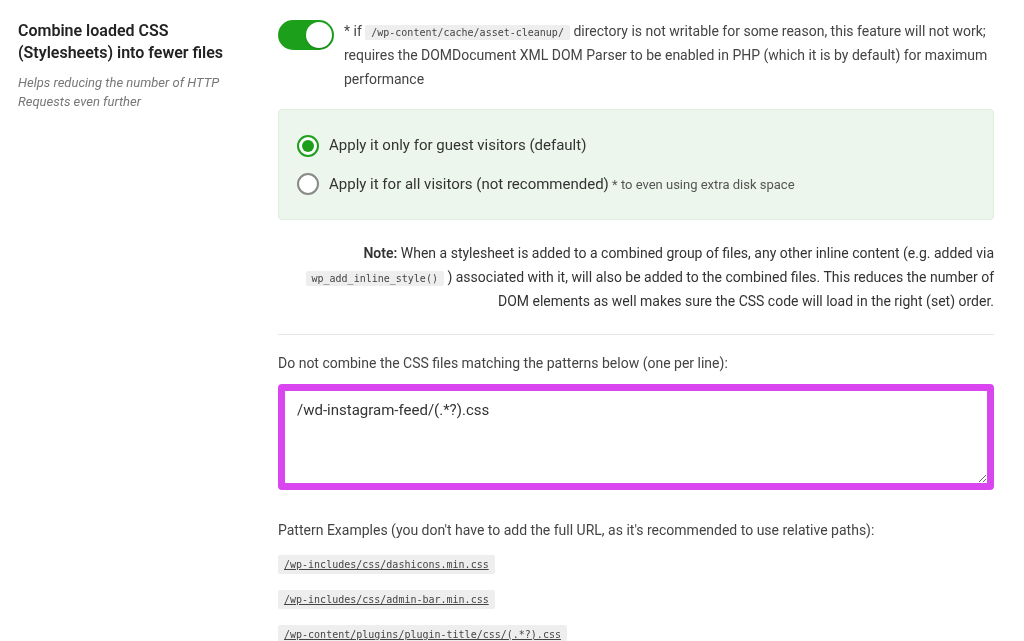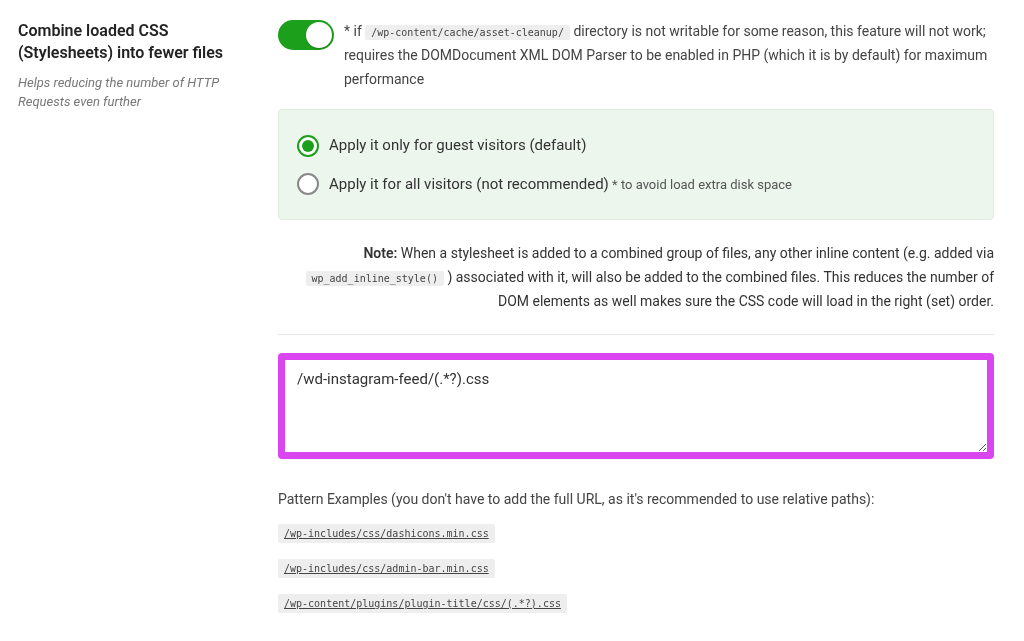--- a/index.html
+++ b/index.html
@@ -181,31 +181,32 @@
     </div>
 
     <div class="options-box">
       <div class="radio-row">
         <div class="radio checked"></div>
         <span class="radio-label">Apply it only for guest visitors (default)</span>
       </div>
       <div class="radio-row">
         <div class="radio"></div>
         <span class="radio-label">
-          <span>Apply it for all visitors (not recommended)</span><span class="radio-hint"> * to avoid load extra disk space</span>
+          <span>Apply it for all visitors (not recommended)</span><span class="radio-hint"> * to even using extra disk space</span>
         </span>
       </div>
     </div>
 
     <div class="note-block">
       <strong>Note:</strong><span> When a stylesheet is added to a combined group of files, any other inline content (e.g. added via </span><span class="code-inline">wp_add_inline_style()</span><span> ) associated with it, will also be added to the combined files. This reduces the number of DOM elements as well makes sure the CSS code will load in the right (set) order.</span>
     </div>
 
     <hr class="sep">
 
+    <div class="section-label">Do not combine the CSS files matching the patterns below (one per line):</div>
     <textarea class="patterns" style="">/wd-instagram-feed/(.*?).css</textarea>
 
     <div class="examples-label">Pattern Examples (you don't have to add the full URL, as it's recommended to use relative paths):</div>
     <div class="examples-block">
       <span class="code-inline">/wp-includes/css/dashicons.min.css</span><br>
       <span class="code-inline">/wp-includes/css/admin-bar.min.css</span><br>
       <span class="code-inline">/wp-content/plugins/plugin-title/css/(.*?).css</span>
     </div>
 
   </div>

